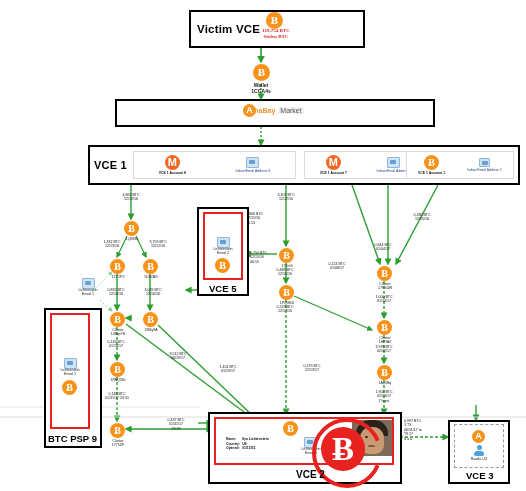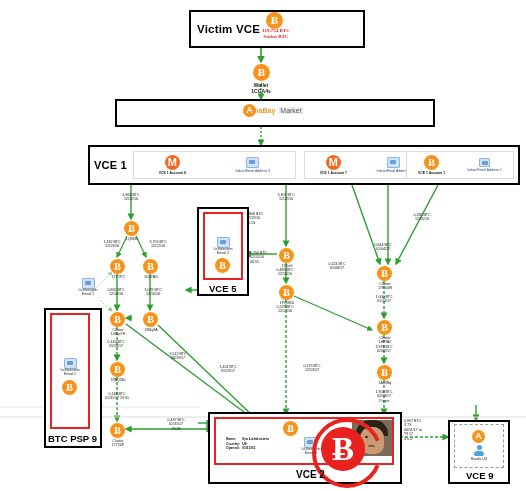--- a/index.html
+++ b/index.html
@@ -374,15 +374,15 @@
   <div class="boxtitle-sm" style="left:296px;top:469px;font-size:10px;">VCE 2</div>
 
   <div class="box" style="left:448px;top:420px;width:62px;height:64px;"></div>
   <div class="dashbox" style="left:454px;top:424px;width:50px;height:44px;"></div>
   <div class="anode" style="left:472px;top:430px;">A</div>
   <div class="personicon" style="position:absolute;left:473px;top:445px;">
     <div class="head"></div>
       <div class="body"></div>
   </div>
   <div class="nodelabel" style="left:459px;top:457px;width:40px;">Rueda UX</div>
-  <div class="boxtitle-sm" style="left:466px;top:470px;">VCE 9</div>
+  <div class="boxtitle-sm" style="left:466px;top:470px;">VCE 3</div>
 
 </div>
 
 </body></html>

